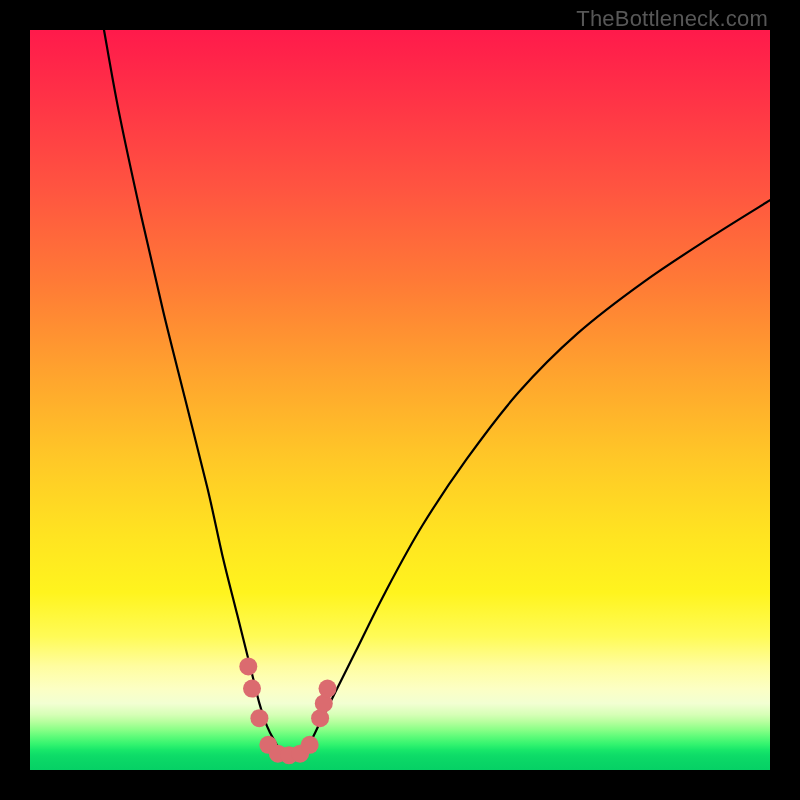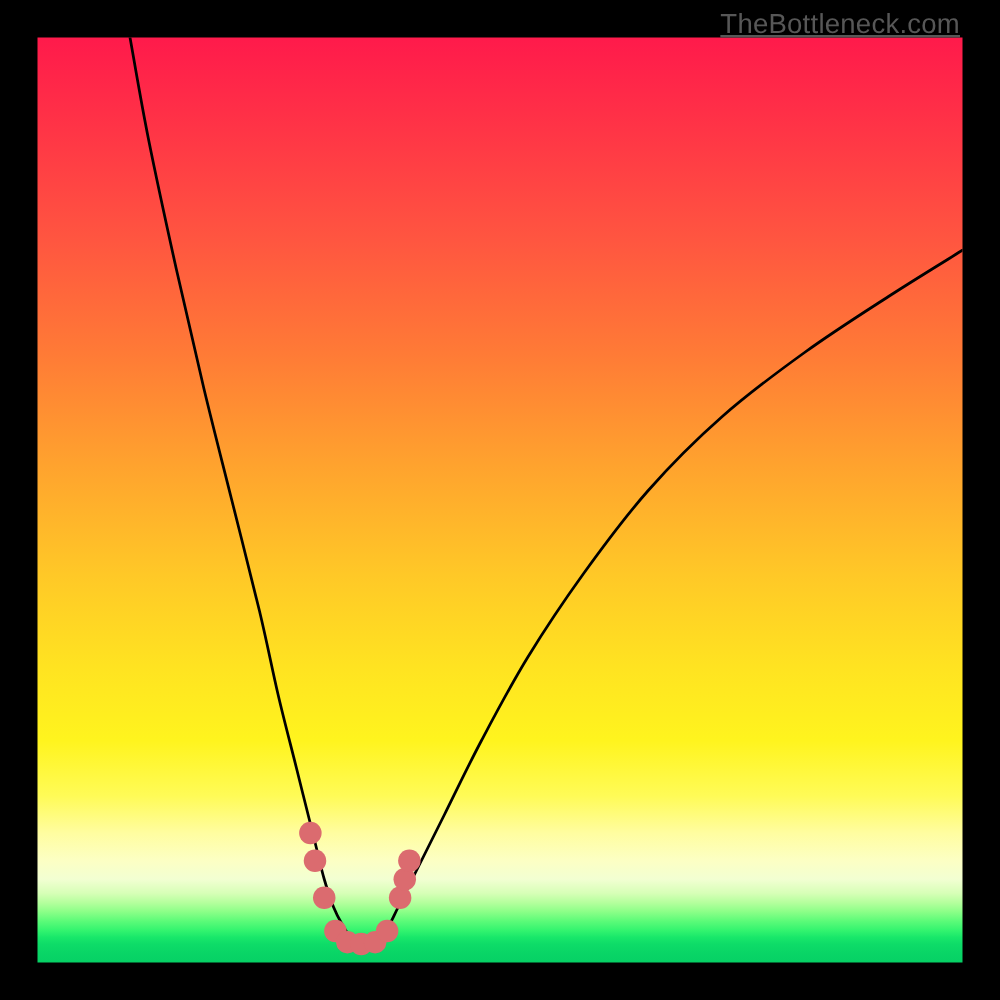--- a/index.html
+++ b/index.html
@@ -52,21 +52,20 @@
     );
   }
   .watermark {
     position: absolute;
     top: 6px;
     right: 32px;
     color: #575757;
     font-size: 22px;
     font-weight: 400;
     letter-spacing: 0.2px;
-    text-decoration: underline;
   }
   svg.curve {
     position: absolute;
     left: 0;
     top: 0;
     width: 740px;
     height: 740px;
   }
 </style>
 </head>

